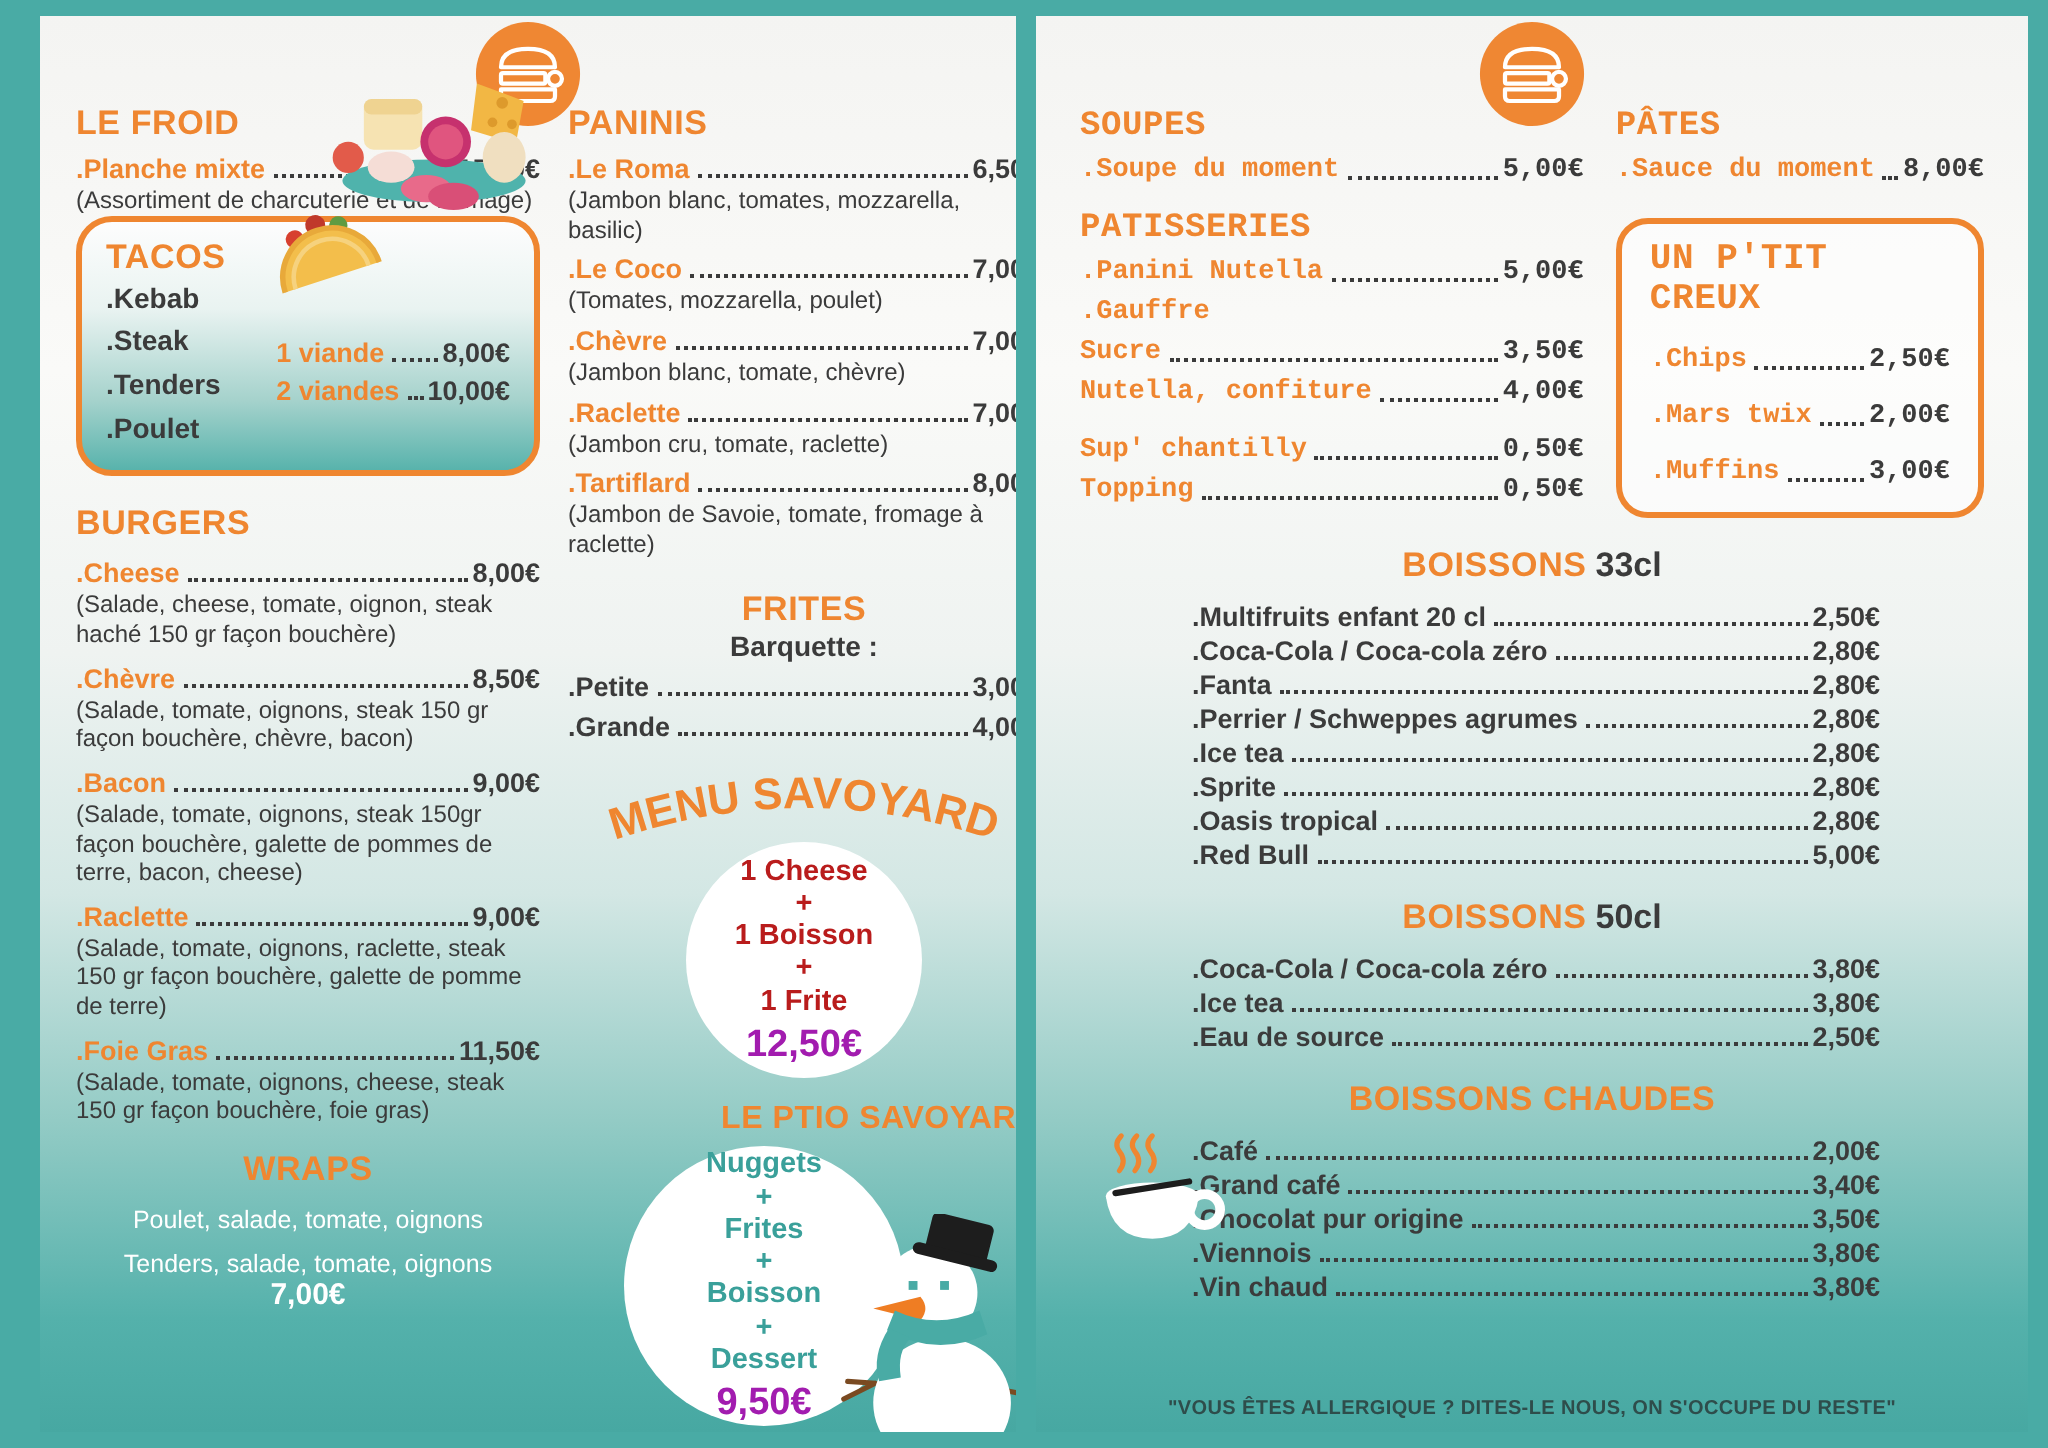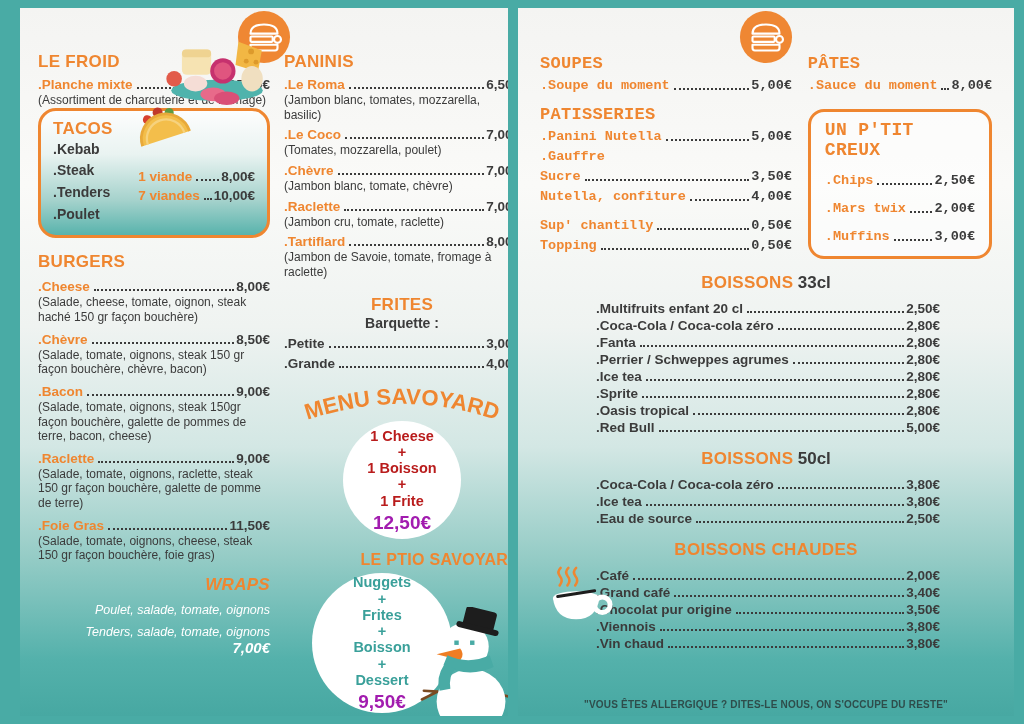--- a/index.html
+++ b/index.html
@@ -43,21 +43,21 @@
   .taco-icon { position:absolute; top:-16px; left:88px; width:64px; height:56px; }
   .tacos-body { display:flex; }
   .tacos-names { width:92px; }
   .tname { font-weight:bold; font-size:14px; line-height:1.55; }
   .tacos-prices { flex:1; padding-top:26px; }
   .tacos-prices .mi { margin-top:4px; }
 
   .section-burgers { margin-top:14px; }
   .section-burgers .mi { margin-top:7px; }
 
-  .wraps { margin-top:12px; text-align:right;font-style:italic; }
+  .wraps { margin-top:12px; text-align:center; }
   .wrap-line { margin-top:8px; }
   .wrap-desc { font-size:12.5px; color:#fff; }
   .wrap-price { font-size:15px; font-weight:bold; color:#fff; }
 
   .frites { margin-top:16px; text-align:center; }
   .frites .sub { font-weight:bold; font-size:14px; }
   .frites-list { text-align:left; margin-top:2px; }
 
   .arc-title { display:block; margin:8px auto 0; }
   .circle {
@@ -179,21 +179,21 @@
               <div class="mi">
                 <div class="row">
                   <span class="iname">1 viande</span>
                   <span class="leader"></span>
                   <span class="price">8,00€</span>
                 </div>
               </div>
 
               <div class="mi">
                 <div class="row">
-                  <span class="iname">7 viandes</span>
+                  <span class="iname">2 viandes</span>
                   <span class="leader"></span>
                   <span class="price">10,00€</span>
                 </div>
               </div>
             </div>
         </div>
       </div>
 
       <div class="section-burgers">
         <div class="h2">BURGERS</div>

